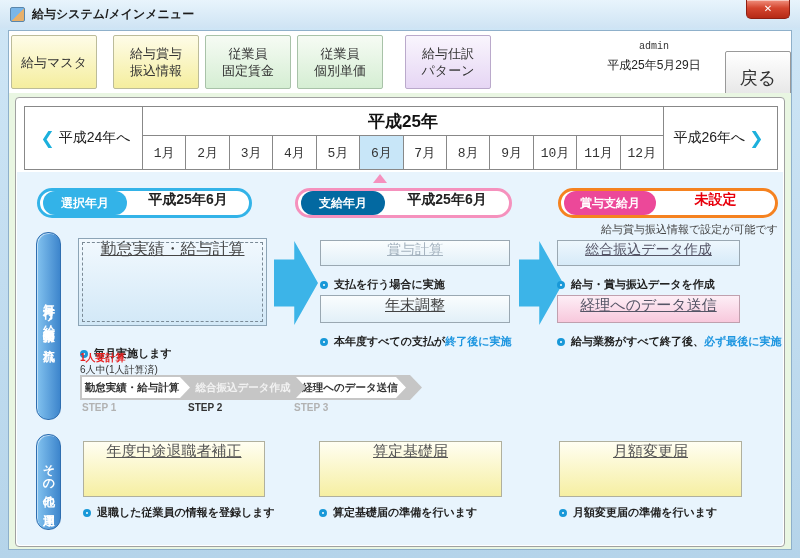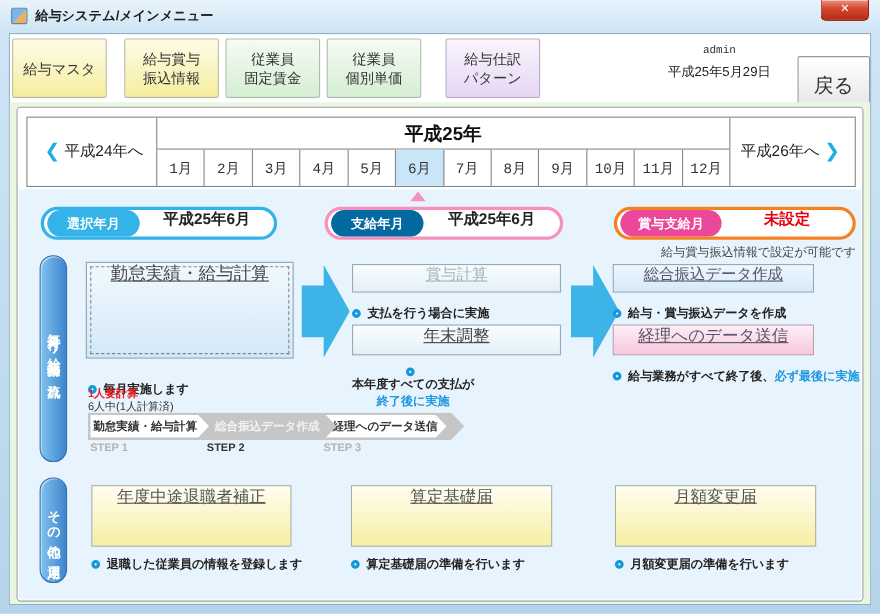--- a/index.html
+++ b/index.html
@@ -259,21 +259,21 @@
       <div class="act btn-skyA btn-bonus">
         <span>賞与計算</span>
       </div>
       <div class="bullet" style="left:304px; top:179px;">
         <span class="ring"></span>
         <span>支払を行う場合に実施</span>
       </div>
       <div class="act btn-skyA btn-nenmatsu">
         <span>年末調整</span>
       </div>
-      <div class="bullet" style="left:304px; top:236px;flex-direction:column;">
+      <div class="bullet" style="left:304px; top:236px;">
         <span class="ring"></span>
         <span>本年度すべての支払が</span>
         <span class="em">終了後に実施</span>
       </div>
 
       <div class="act btn-transfer">
         <span>総合振込データ作成</span>
       </div>
       <div class="bullet" style="left:541px; top:179px;">
         <span class="ring"></span>

